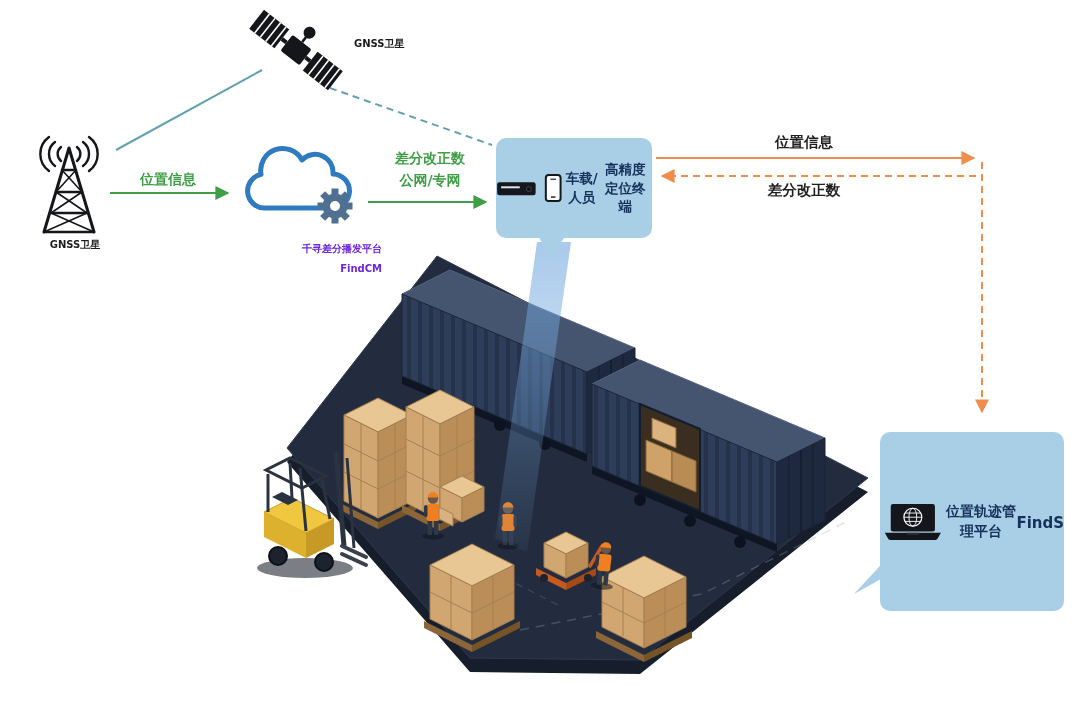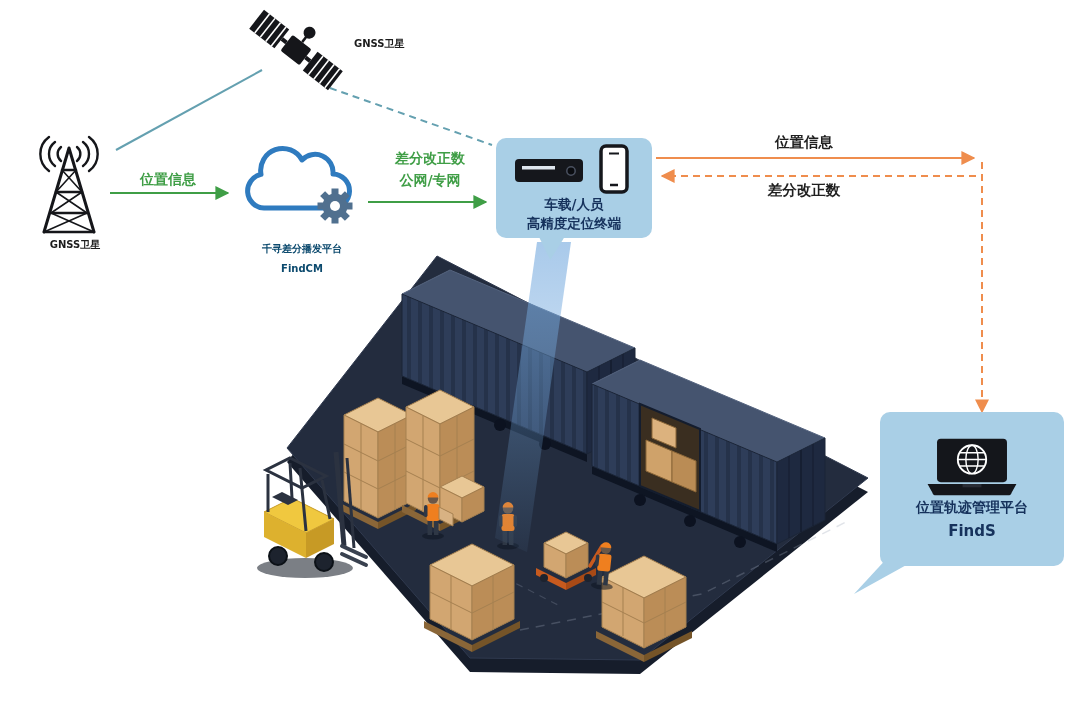--- a/index.html
+++ b/index.html
@@ -5,23 +5,23 @@
   * { margin:0; padding:0; box-sizing:border-box; }
   html,body { background:#ffffff; }
   body { font-family:"DejaVu Sans","Liberation Sans",sans-serif; }
   .stage { position:relative; width:1080px; height:701px; background:#fff; overflow:hidden; }
   .abs { position:absolute; }
   svg { display:block; }
   .lbl { position:absolute; font-weight:bold; color:#1c1c1c; font-size:10px;
          white-space:nowrap; text-align:center; z-index:4; }
   .lbl.green { color:#3f9e46; font-size:14px; }
   .lbl.black-sm { font-size:14.5px; color:#1f1f1f; }
-  .lbl.navy { color:#0c4a6e; }
+  .lbl.navy { color:#6d28d9;text-align:right; }
   .bubble { position:absolute; background:#a9cfe6; border-radius:10px;
-            display:flex; flex-direction:column; align-items:center; justify-content:center;
+            display:flex; flex-direction:row; align-items:center; justify-content:center;
             z-index:3; }
   .bubble .t { font-weight:bold; color:#16325c; font-size:13.5px; line-height:1.4; text-align:center; }
   .bubble .t.big { font-size:14px; }
   .bubble .t.brand { font-size:15px; margin-top:4px; }
   .tail { position:absolute; background:#a9cfe6; z-index:2; }
   .tail.terminal { clip-path:polygon(10% 0,90% 0,45% 100%); }
   .tail.finds { clip-path:polygon(58% 0,100% 12%,0 100%); }
   .scene { z-index:1; }
   .links { z-index:2; }
   .node-icon { z-index:3; }
@@ -264,21 +264,21 @@
         <line x1="96" y1="10.5" x2="106" y2="10.5" stroke="#15171c" stroke-width="2"></line>
         <line x1="97" y1="42" x2="105" y2="42" stroke="#15171c" stroke-width="2.5"></line>
       </g>
     </svg>
     <div class="t">车载/人员</div>
     <div class="t">高精度定位终端</div>
   </div>
 
   <div class="tail finds" style="left:854px;top:550px;width:70px;height:44px"></div>
 
-  <div class="bubble" style="left:880px;top:412px;width:184px;height:154px">
+  <div class="bubble" style="left:880px;top:432px;width:184px;height:179px">
     <svg width="104" height="62" viewBox="0 0 110 64">
       <rect x="18" y="2" width="74" height="46" rx="4" fill="#14161b"></rect>
       <g stroke="#ffffff" fill="none">
         <circle cx="55" cy="24" r="15" stroke-width="2"></circle>
         <ellipse cx="55" cy="24" rx="6.5" ry="15" stroke-width="1.5"></ellipse>
         <path d="M42,17 H68 M40,24 H70 M42,31 H68" stroke-width="1.5"></path>
       </g>
       <path d="M8,50 H102 L97,59 a4,4 0 0 1 -4,3 H17 a4,4 0 0 1 -4,-3 z" fill="#14161b"></path>
       <rect x="45" y="50" width="20" height="3.5" fill="#2a2d35"></rect>
     </svg>

